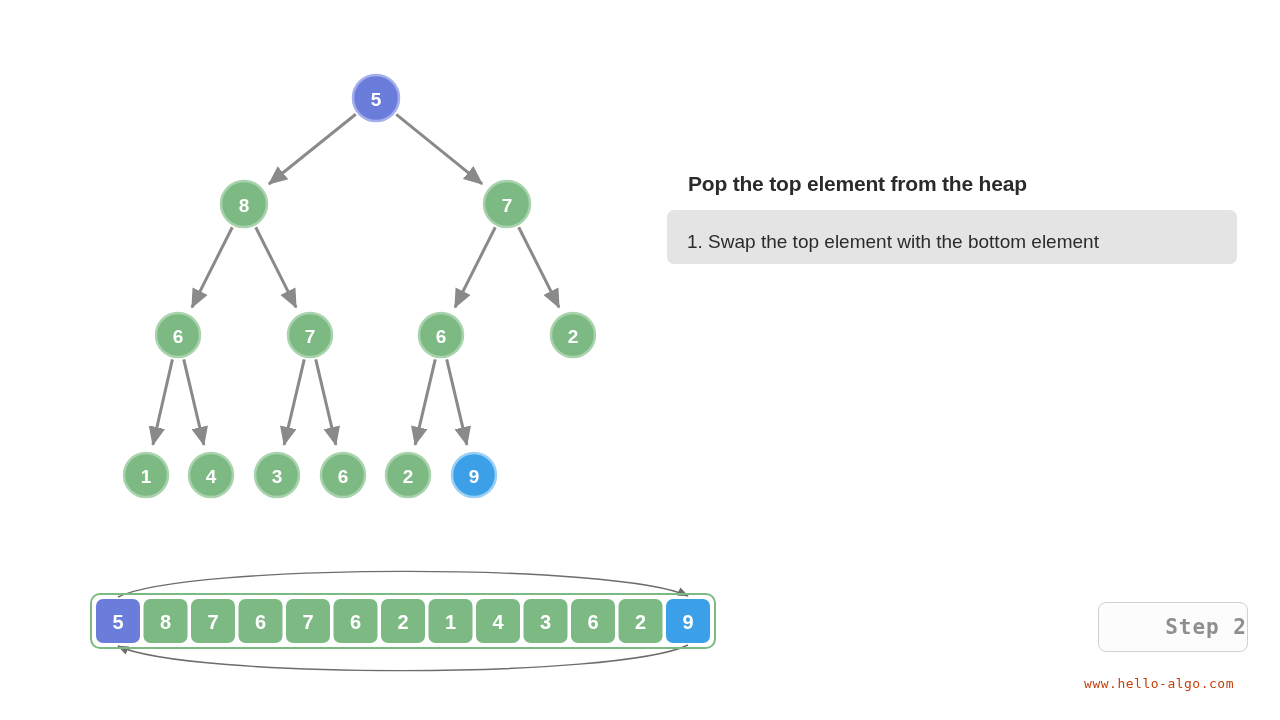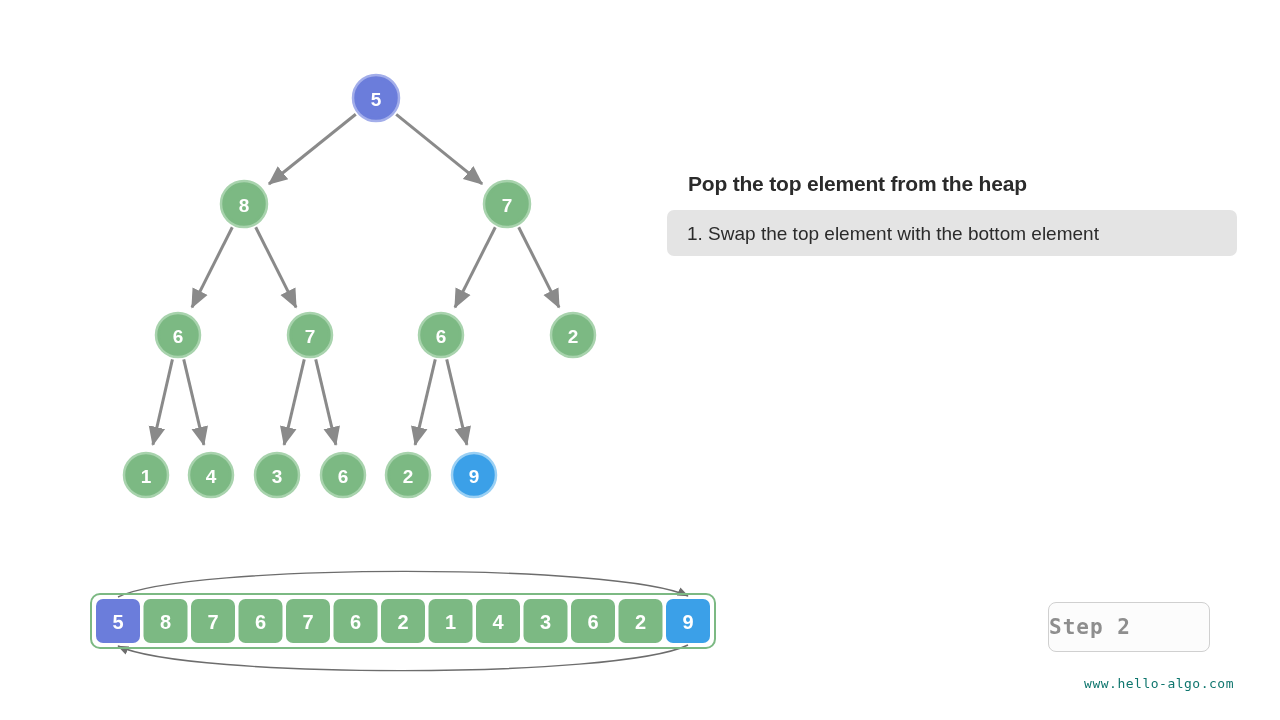--- a/index.html
+++ b/index.html
@@ -82,57 +82,57 @@
     font-size: 21px;
     font-weight: 700;
     color: #2b2b2b;
     letter-spacing: -0.2px;
     margin: 12px 0 14px 21px;
     white-space: nowrap;
   }
   .step-row {
     background: #e4e4e4;
     border-radius: 7px;
-    padding: 13px 20px 11px 20px;
+    padding: 21px 20px 11px 20px;
     font-size: 19px;
     color: #2b2b2b;
     white-space: nowrap;
   }
 
   
   #step-badge {
     position: absolute;
-    left: 1048px;
+    left: 1098px;
     top: 602px;
-    width: 162px;
+    width: 150px;
     height: 50px;
     border: 1.5px solid #d0d0d0;
     border-radius: 8px;
     background: #fcfcfc;
     display: flex;
     align-items: center;
-    justify-content: flex-start;
+    justify-content: flex-end;
     box-sizing: border-box;
   }
   #step-badge-label {
     font-family: "DejaVu Sans Mono", monospace;
     font-size: 21px;
     font-weight: 700;
     color: #8e8e8e;
     letter-spacing: 1px;
   }
   #watermark {
     position: absolute;
     left: 1074px;
     top: 676px;
     width: 160px;
     text-align: right;
     font-family: "DejaVu Sans Mono", monospace;
     font-size: 13px;
-    color: #0f766e;
+    color: #c2410c;
     letter-spacing: 0.5px;
   }
 </style>
 </head>
 <body>
 
 <svg id="tree-svg" viewBox="0 0 700 540">
   <defs>
     <marker id="arrow-gray" markerWidth="7" markerHeight="7" refX="6" refY="3.2" orient="auto" markerUnits="strokeWidth">
       <path d="M0,0.4 L6.4,3.2 L0,6 z" fill="#8a8a8a"></path>

